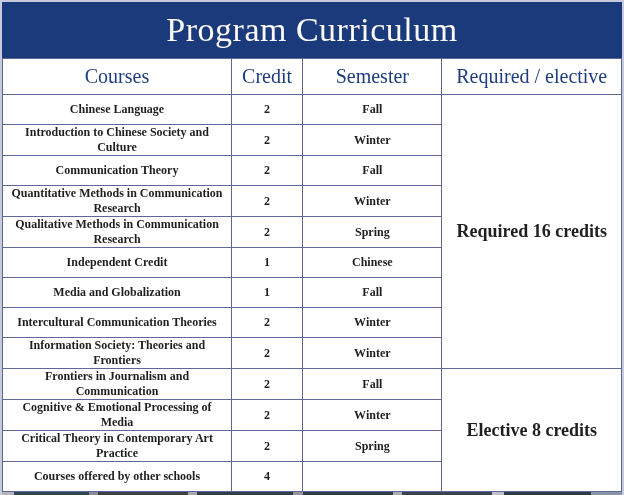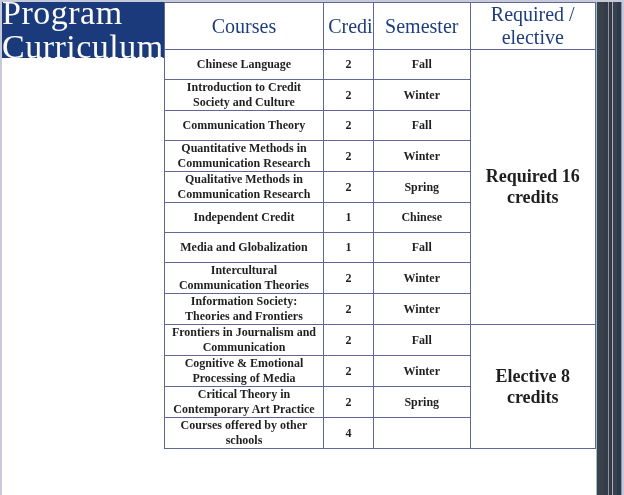--- a/index.html
+++ b/index.html
@@ -6,21 +6,21 @@
     --navy:#1b3a7b;
     --header-text:#1e3d7e;
     --grid:#5e6795;
     --body-text:#1f1f1f;
   }
   html,body{margin:0;padding:0;background:#fff;}
   body{width:624px;height:495px;overflow:hidden;font-family:"Liberation Serif", serif;}
   .page{
     box-sizing:border-box;width:624px;height:495px;background:#fff;
     border:2px solid #c6cadb;border-bottom:none;
-    display:flex;flex-direction:row;
+    display:flex;flex-direction:column;
   }
   .title-bar{
     height:56px;flex:0 0 56px;background:var(--navy);
     display:flex;align-items:center;justify-content:center;
   }
   .title-bar .title{
     color:#fbfaf7;font-size:34px;letter-spacing:0.5px;line-height:1;
     font-family:"Liberation Serif", serif;
   }
   table.curriculum{
@@ -84,21 +84,21 @@
       </tr>
     </thead>
     <tbody>
       <tr>
         <td>Chinese Language</td>
         <td>2</td>
         <td>Fall</td>
         <td class="group-cell" rowspan="9">Required 16 credits</td>
       </tr>
       <tr>
-        <td>Introduction to Credit Society and Culture</td>
+        <td>Introduction to Chinese Society and Culture</td>
         <td>2</td>
         <td>Winter</td>
       </tr>
       <tr>
         <td>Communication Theory</td>
         <td>2</td>
         <td>Fall</td>
       </tr>
       <tr>
         <td>Quantitative Methods in Communication Research</td>

